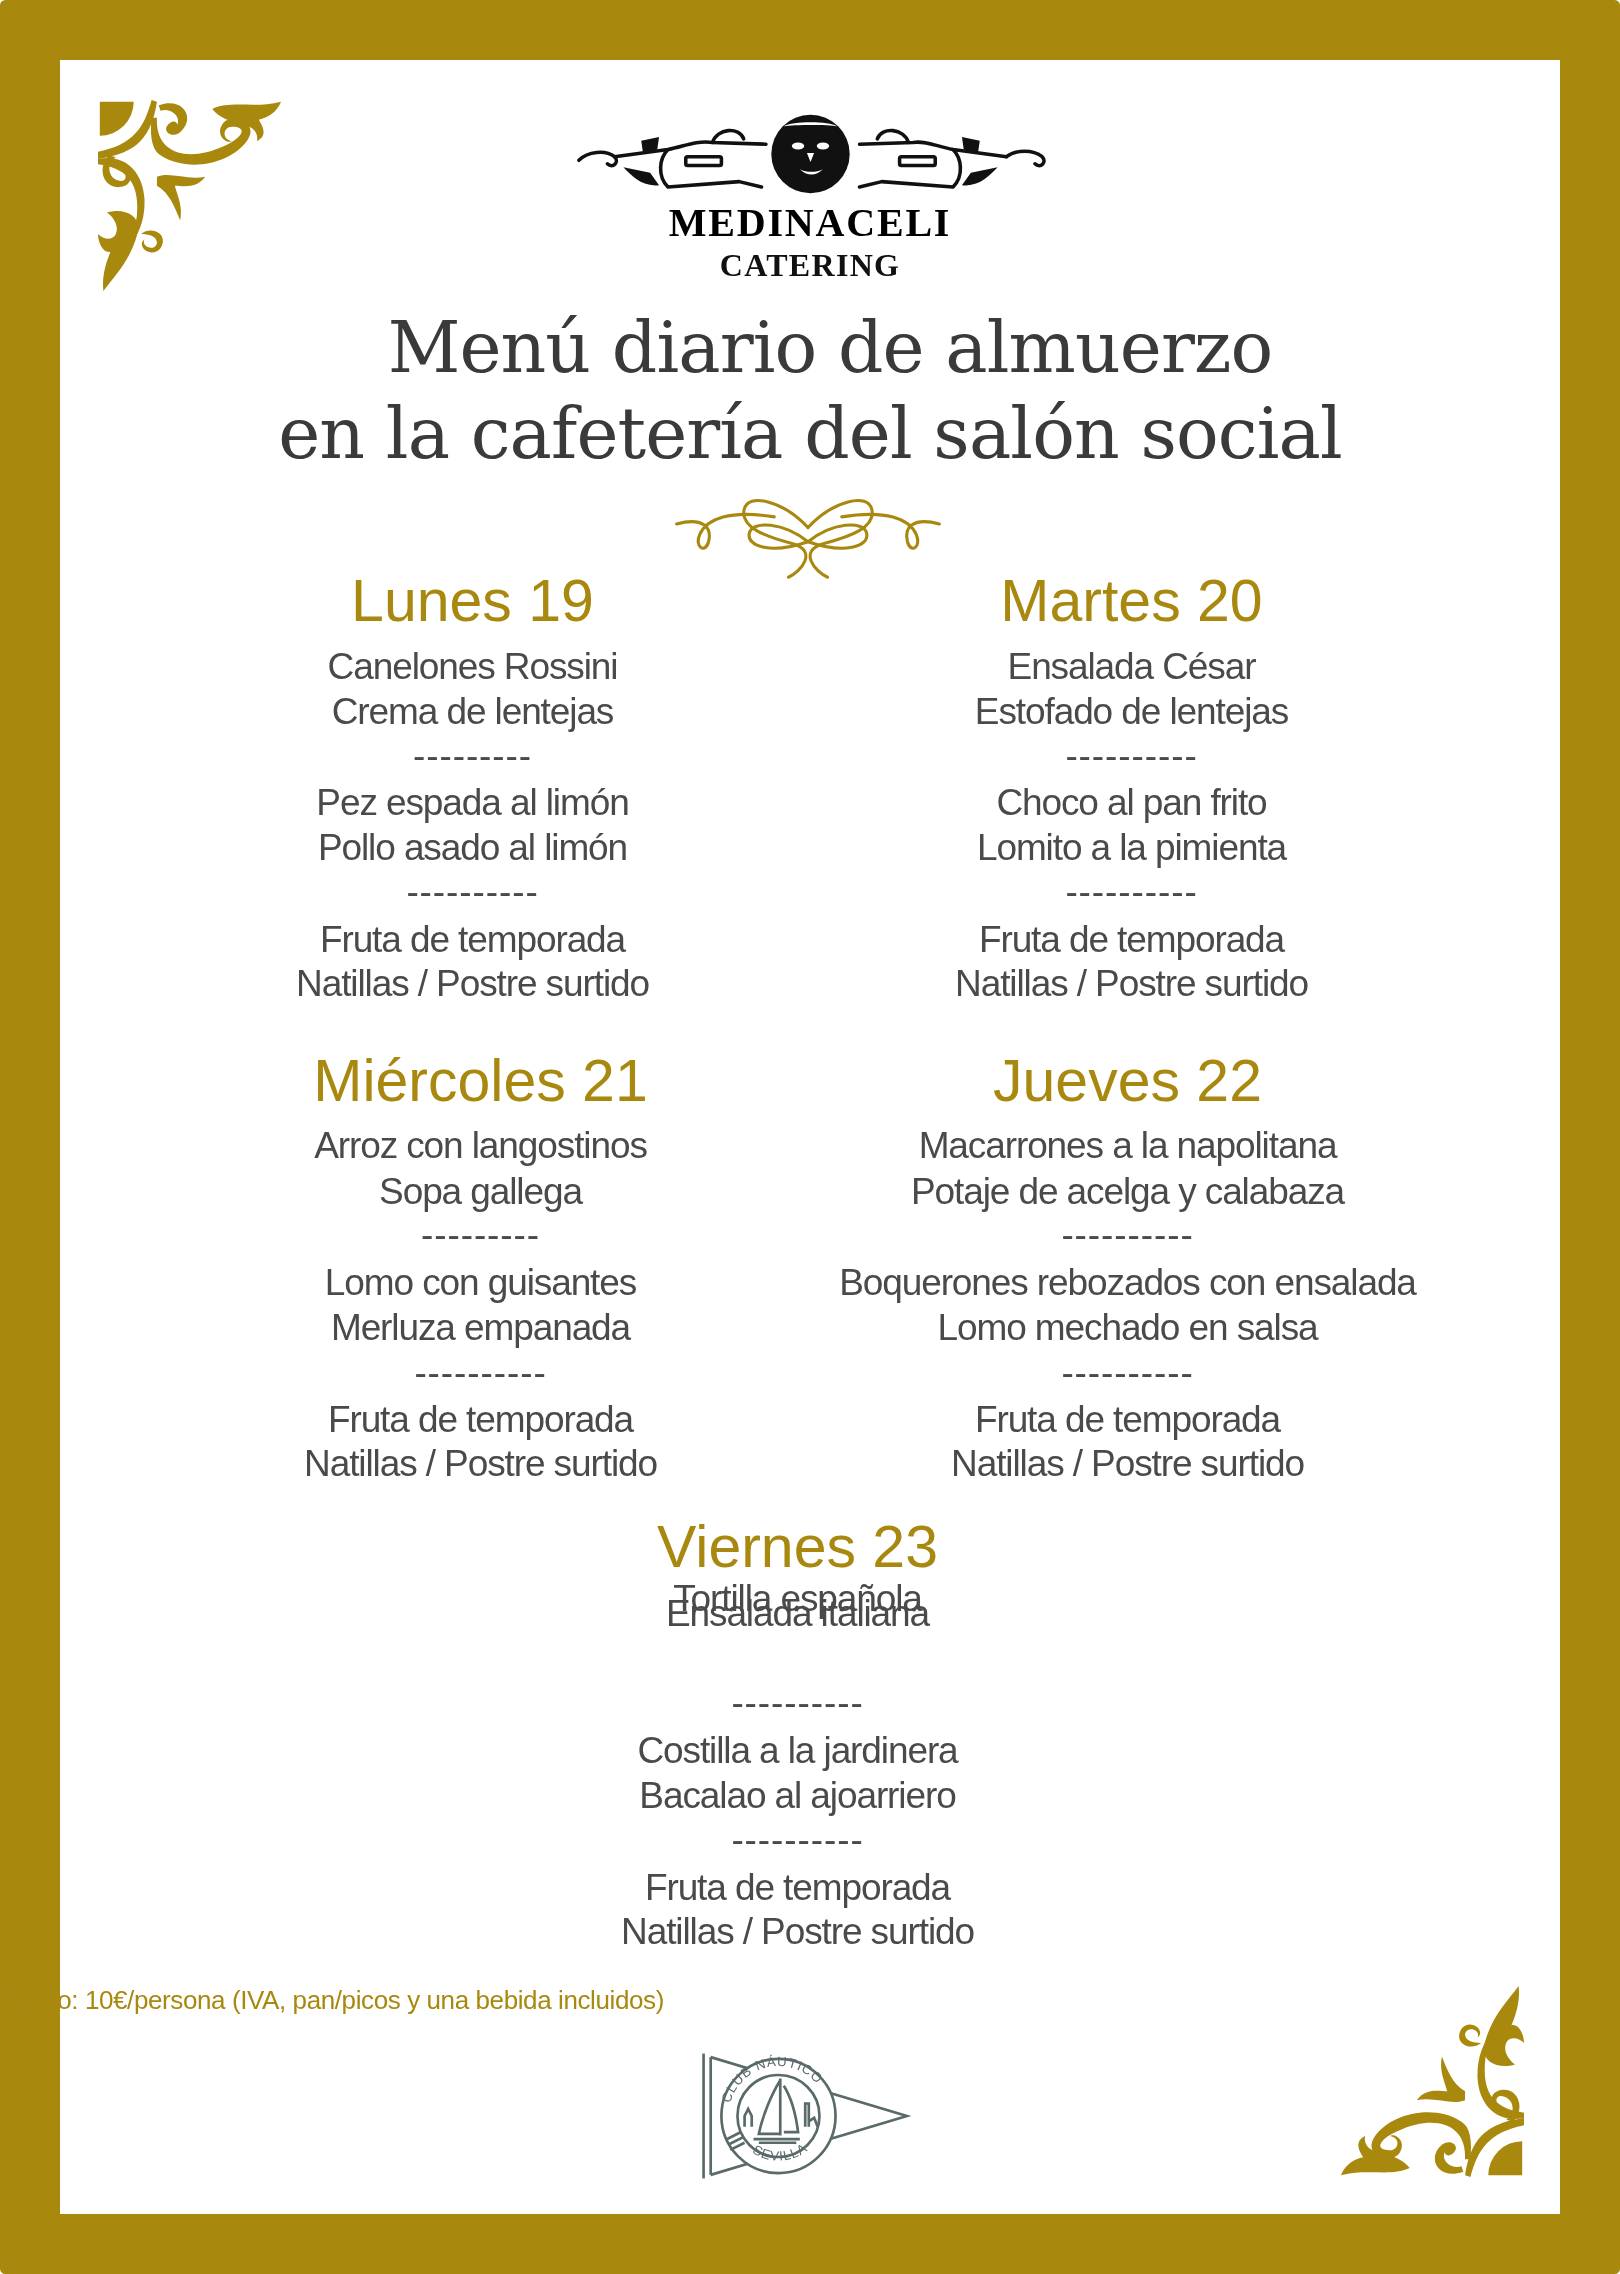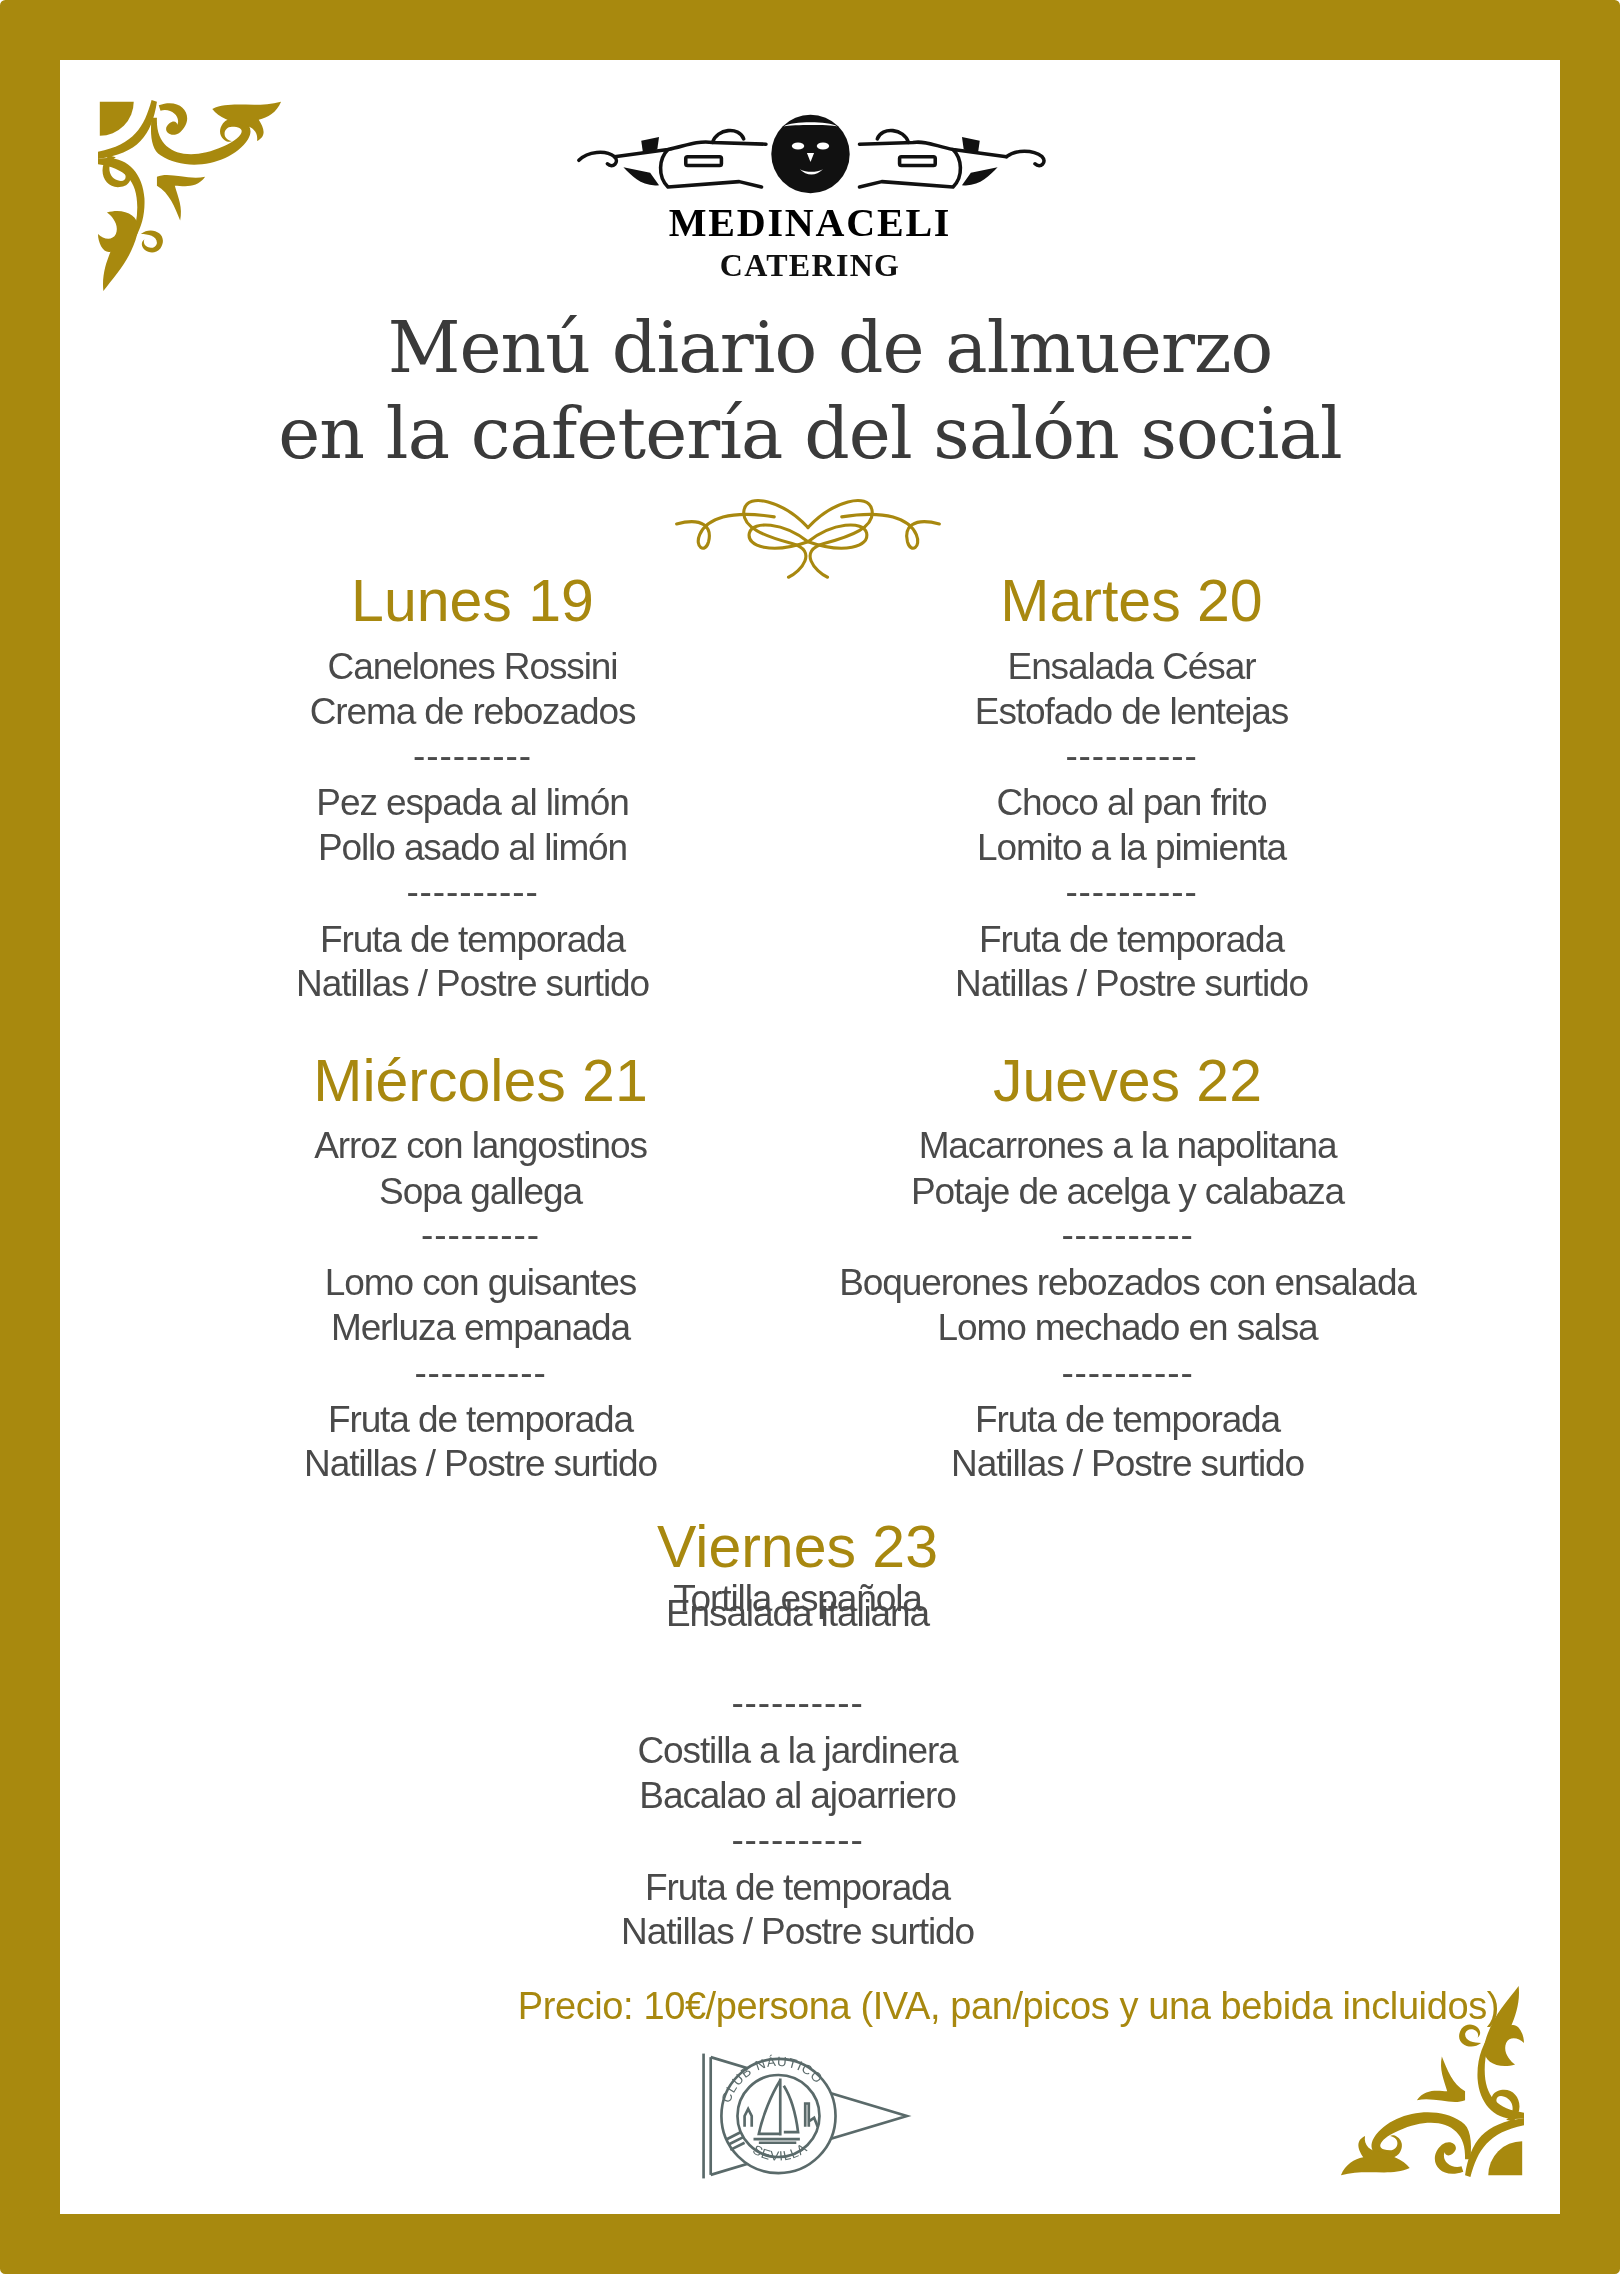--- a/index.html
+++ b/index.html
@@ -17,22 +17,22 @@
   .brand2 { position:absolute; left:0; width:1620px; top:249px; text-align:center;
             font-family:"Liberation Serif", serif; font-weight:bold; font-size:32px; letter-spacing:1.3px; color:#111; line-height:1; }
   .title { position:absolute; left:0; width:1620px; text-align:center;
            font-family:"DejaVu Serif", serif; font-size:71px; color:#3a3a3a; line-height:1; letter-spacing:-0.9px; }
   .flourish { position:absolute; left:667px; top:492px; width:282px; height:87px; }
   .day { position:absolute; width:659px; text-align:center; }
   .day-title { font-family:"Liberation Sans", sans-serif; font-size:59px; color:#A8880F; line-height:1; height:0; }
   .dish { position:absolute; left:0; width:100%; text-align:center;
           font-family:"Liberation Sans", sans-serif; font-size:37px; color:#4a4a4a; line-height:1; white-space:nowrap; letter-spacing:-1.1px; }
   .sep { letter-spacing:0.9px; }
-  .price { position:absolute; left:0; width:1499px; top:1987px; text-align:right;
-           font-family:"Liberation Sans", sans-serif; font-size:38px; color:#A8880F; line-height:1; letter-spacing:-0.4px; }
+  .price { position:absolute; left:0; width:1499px; top:1987px; text-align:left;
+           font-family:"Liberation Sans", sans-serif; font-size:26px; color:#A8880F; line-height:1; letter-spacing:-0.4px; }
   .club { position:absolute; left:700px; top:2050px; width:214px; height:132px; }
 </style>
 </head>
 <body>
 
 <div class="frame"></div>
 
 <div class="corner" style="left:98px; top:100px;">
   <svg viewBox="0 0 215 215">
     <g fill="#A8890E">
@@ -113,21 +113,21 @@
       <path d="M158,40 C186,10 226,0 230,20 C234,40 206,50 176,58 C146,66 166,90 180,96"></path>
       <path d="M158,56 C130,34 96,32 92,46 C88,62 118,70 158,56"></path>
       <path d="M158,56 C186,34 220,32 224,46 C228,62 198,70 158,56"></path>
     </g>
   </svg>
 </div>
 
 <div class="day" style="left:143px; top:0;">
   <div class="day-title abs" style="left:0; width:100%; top:572px;">Lunes 19</div>
   <div class="dish" style="top:648px;">Canelones Rossini</div>
-  <div class="dish" style="top:693px;">Crema de rebozados</div>
+  <div class="dish" style="top:693px;">Crema de lentejas</div>
   <div class="dish sep" style="top:737px;">---------</div>
   <div class="dish" style="top:784px;">Pez espada al limón</div>
   <div class="dish" style="top:829px;">Pollo asado al limón</div>
   <div class="dish sep" style="top:873px;">----------</div>
   <div class="dish" style="top:921px;">Fruta de temporada</div>
   <div class="dish" style="top:965px;">Natillas / Postre surtido</div>
 </div>
 
 <div class="day" style="left:802px; top:0;">
   <div class="day-title abs" style="left:0; width:100%; top:572px;">Martes 20</div>

